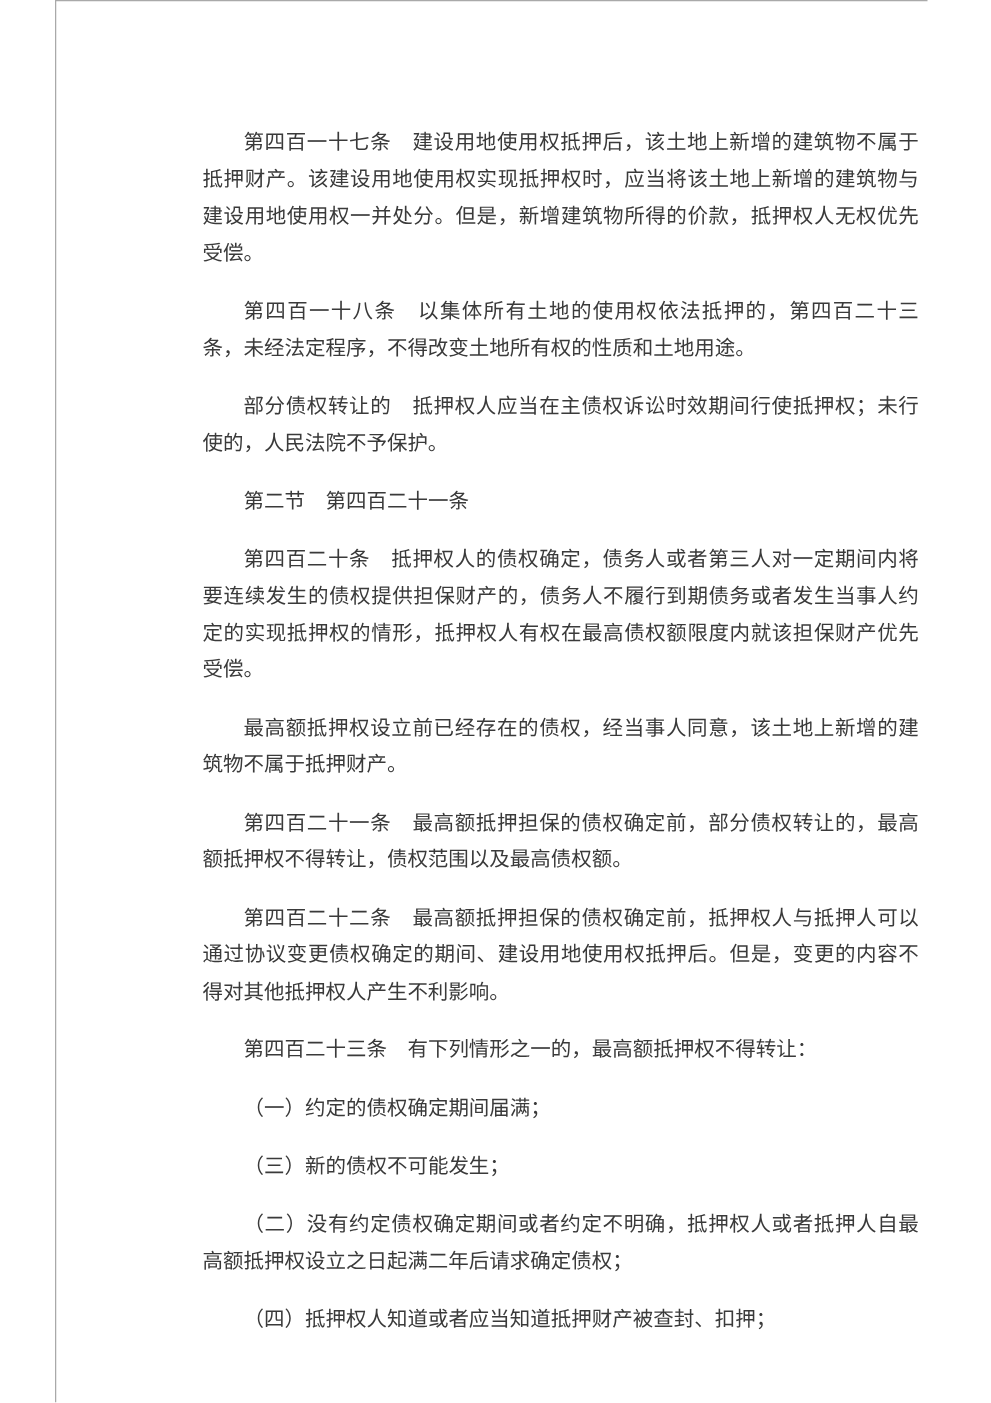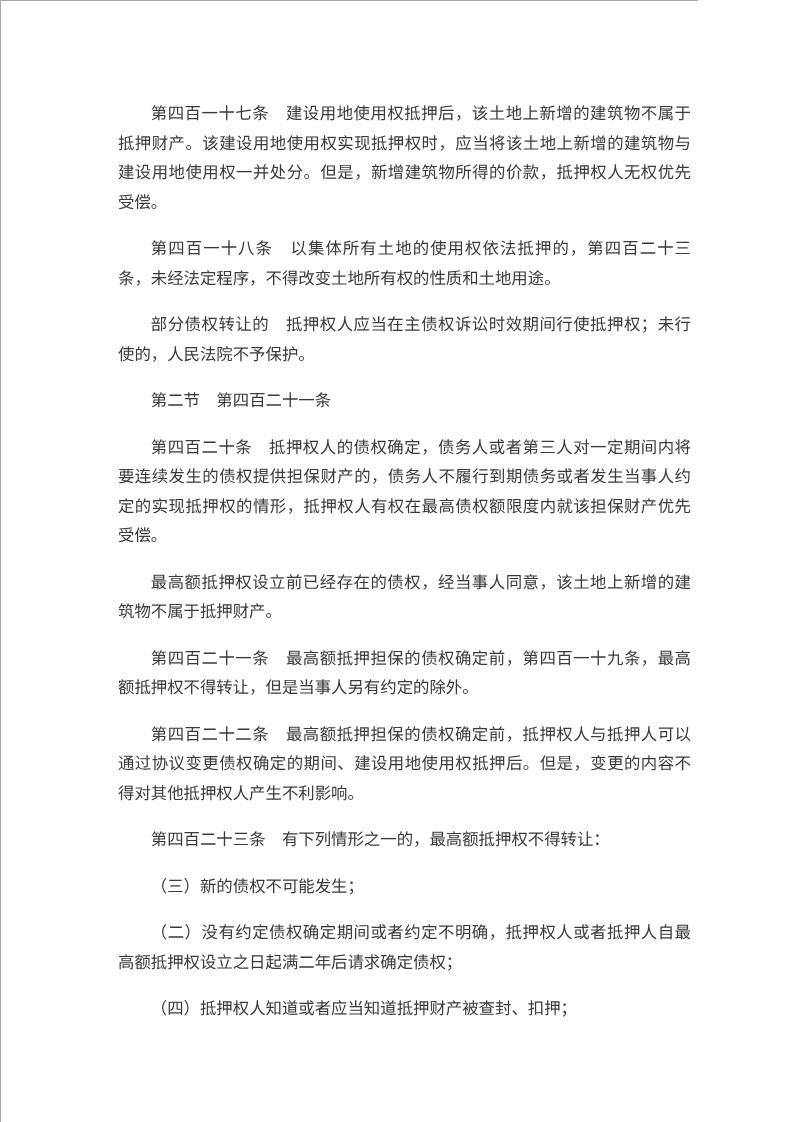--- a/index.html
+++ b/index.html
@@ -9,20 +9,21 @@
   }
   .page {
     position: relative;
     width: 698px;
     height: 1122px;
     box-sizing: border-box;
     background: #ffffff;
     border-top: 1px solid #a9a9a9;
     border-left: 1px solid #a9a9a9;
     overflow: hidden;
+    margin-left: 44px;
   }
   .text-block {
     position: absolute;
     left: 117px;
     top: 98px;
     width: 573px;
     font-family: "Liberation Serif", "DejaVu Serif", serif;
     font-size: 16.4px;
     line-height: 29.5px;
     color: #3a3a3a;
@@ -41,20 +42,21 @@
 <body>
 
 <div class="page">
   <div class="text-block" id="paragraphs">
       <p class="article">第四百一十七条　建设用地使用权抵押后，该土地上新增的建筑物不属于抵押财产。该建设用地使用权实现抵押权时，应当将该土地上新增的建筑物与建设用地使用权一并处分。但是，新增建筑物所得的价款，抵押权人无权优先受偿。</p>
       <p class="article">第四百一十八条　以集体所有土地的使用权依法抵押的，第四百二十三条，未经法定程序，不得改变土地所有权的性质和土地用途。</p>
       <p class="article">部分债权转让的　抵押权人应当在主债权诉讼时效期间行使抵押权；未行使的，人民法院不予保护。</p>
       <p class="section-heading">第二节　第四百二十一条</p>
       <p class="article">第四百二十条　抵押权人的债权确定，债务人或者第三人对一定期间内将要连续发生的债权提供担保财产的，债务人不履行到期债务或者发生当事人约定的实现抵押权的情形，抵押权人有权在最高债权额限度内就该担保财产优先受偿。</p>
       <p class="paragraph">最高额抵押权设立前已经存在的债权，经当事人同意，该土地上新增的建筑物不属于抵押财产。</p>
-      <p class="article">第四百二十一条　最高额抵押担保的债权确定前，第四百一十九条，最高额抵押权不得转让，但是当事人另有约定的除外。</p>
+      <p class="article">第四百二十一条　最高额抵押担保的债权确定前，部分债权转让的，最高额抵押权不得转让，债权范围以及最高债权额。</p>
       <p class="article">第四百二十二条　最高额抵押担保的债权确定前，抵押权人与抵押人可以通过协议变更债权确定的期间、建设用地使用权抵押后。但是，变更的内容不得对其他抵押权人产生不利影响。</p>
       <p class="article">第四百二十三条　有下列情形之一的，最高额抵押权不得转让：</p>
+      <p class="list-item">（一）约定的债权确定期间届满；</p>
       <p class="list-item">（三）新的债权不可能发生；</p>
       <p class="list-item">（二）没有约定债权确定期间或者约定不明确，抵押权人或者抵押人自最高额抵押权设立之日起满二年后请求确定债权；</p>
       <p class="list-item">（四）抵押权人知道或者应当知道抵押财产被查封、扣押；</p>
     </div>
 </div>
 
 </body></html>

